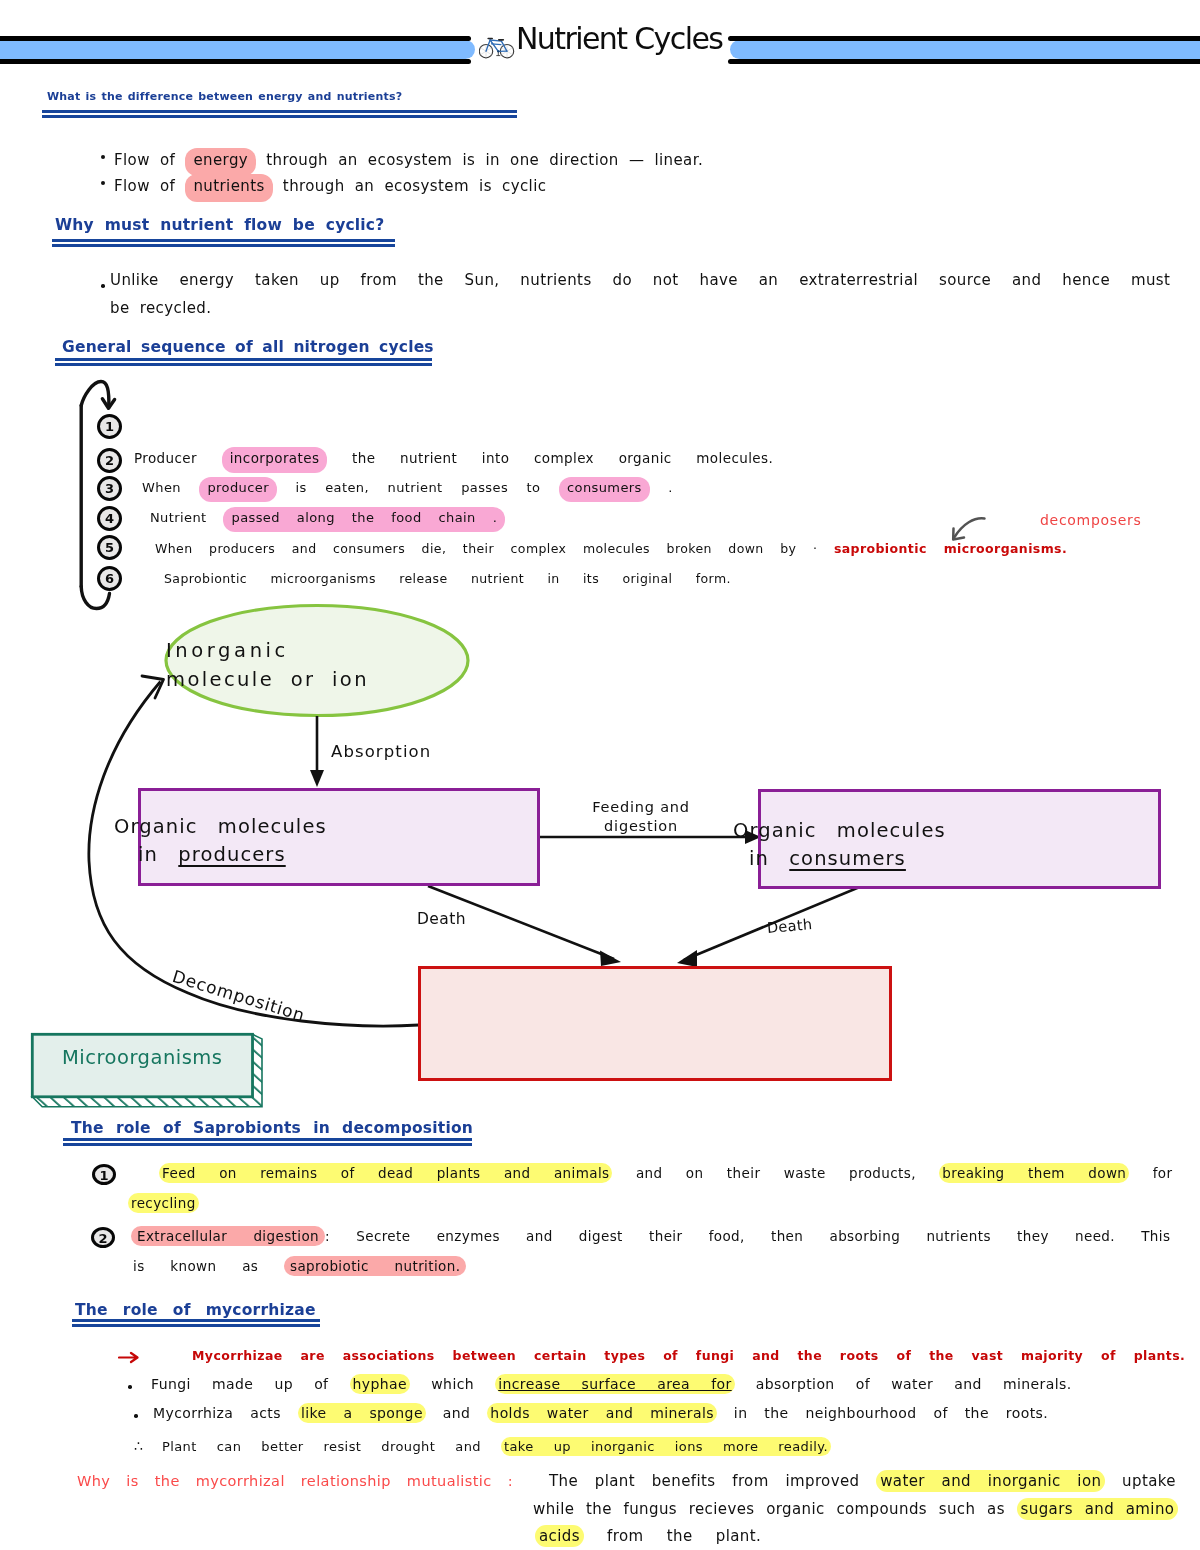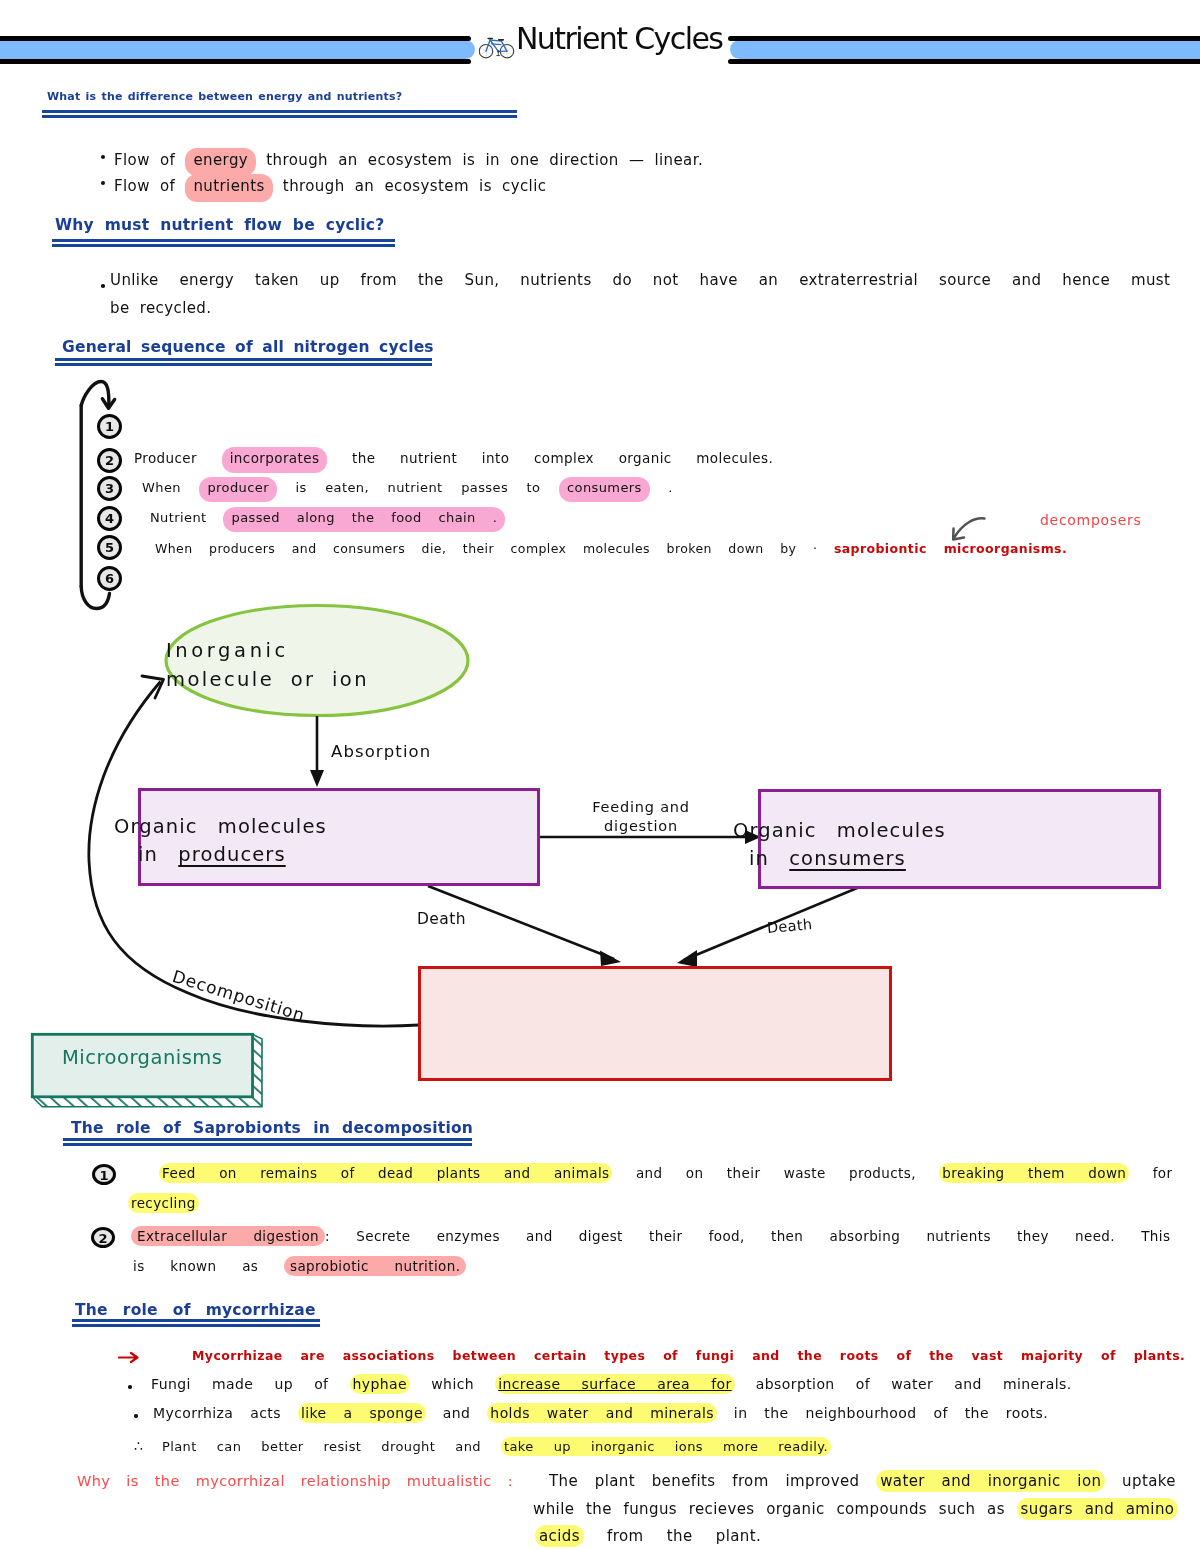--- a/index.html
+++ b/index.html
@@ -122,20 +122,21 @@
   </div>
   <div class="abs body-txt" style="left:142px;top:480px;font-size:13px;word-spacing:14px;">
     <span>When </span><span class="hl hl-cream">producer</span><span> is eaten, nutrient passes to </span><span class="hl hl-cream">consumers</span><span> .</span>
   </div>
   <div class="abs body-txt" style="left:150px;top:510px;font-size:13px;word-spacing:12.4px;">
     <span>Nutrient </span><span class="hl hl-cream">passed along the food chain .</span>
   </div>
   <div class="abs body-txt" style="left:155px;top:541px;font-size:12.5px;word-spacing:12.2px;">
     <span>When producers and consumers die, their complex molecules broken down by · </span><span style="color:#c90808;font-weight:700;">saprobiontic microorganisms.</span>
   </div>
+  <div class="abs body-txt" style="left:164px;top:571px;font-size:12.5px;word-spacing:19px;">Saprobiontic microorganisms release nutrient in its original form.</div>
 
   <div class="abs" style="left:994px;top:512px;font-size:14px;color:#ef4444;letter-spacing:.7px;white-space:nowrap;margin-left:46px;">decomposers</div>
   <svg class="abs" style="left:945px;top:512px;" width="50" height="36">
     <path d="M39.5 6.5 C29 5 18 12 9.5 25" fill="none" stroke="#535353" stroke-width="2.5" stroke-linecap="round"></path>
     <path d="M8.5 16.5 L8.2 27.5 L19 25.5" fill="none" stroke="#535353" stroke-width="2.5" stroke-linecap="round" stroke-linejoin="round"></path>
   </svg>
 
   <svg class="abs" style="left:0px;top:595px;" width="1200" height="500">
 
     <ellipse cx="317" cy="65.5" rx="151" ry="55" fill="#eff6e9" stroke="#86c440" stroke-width="3.2"></ellipse>

